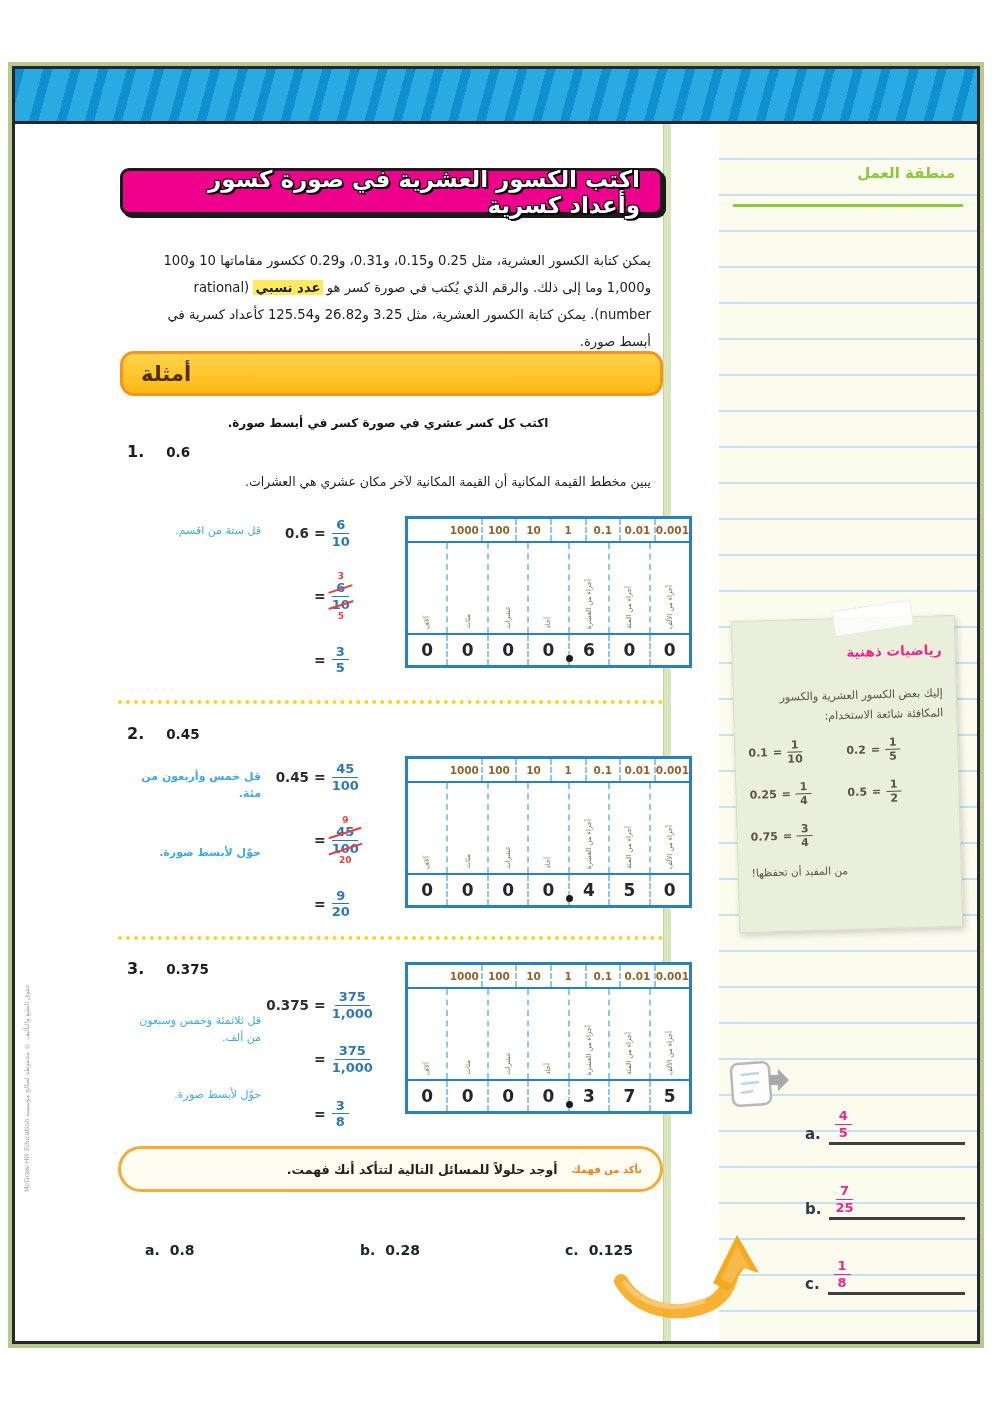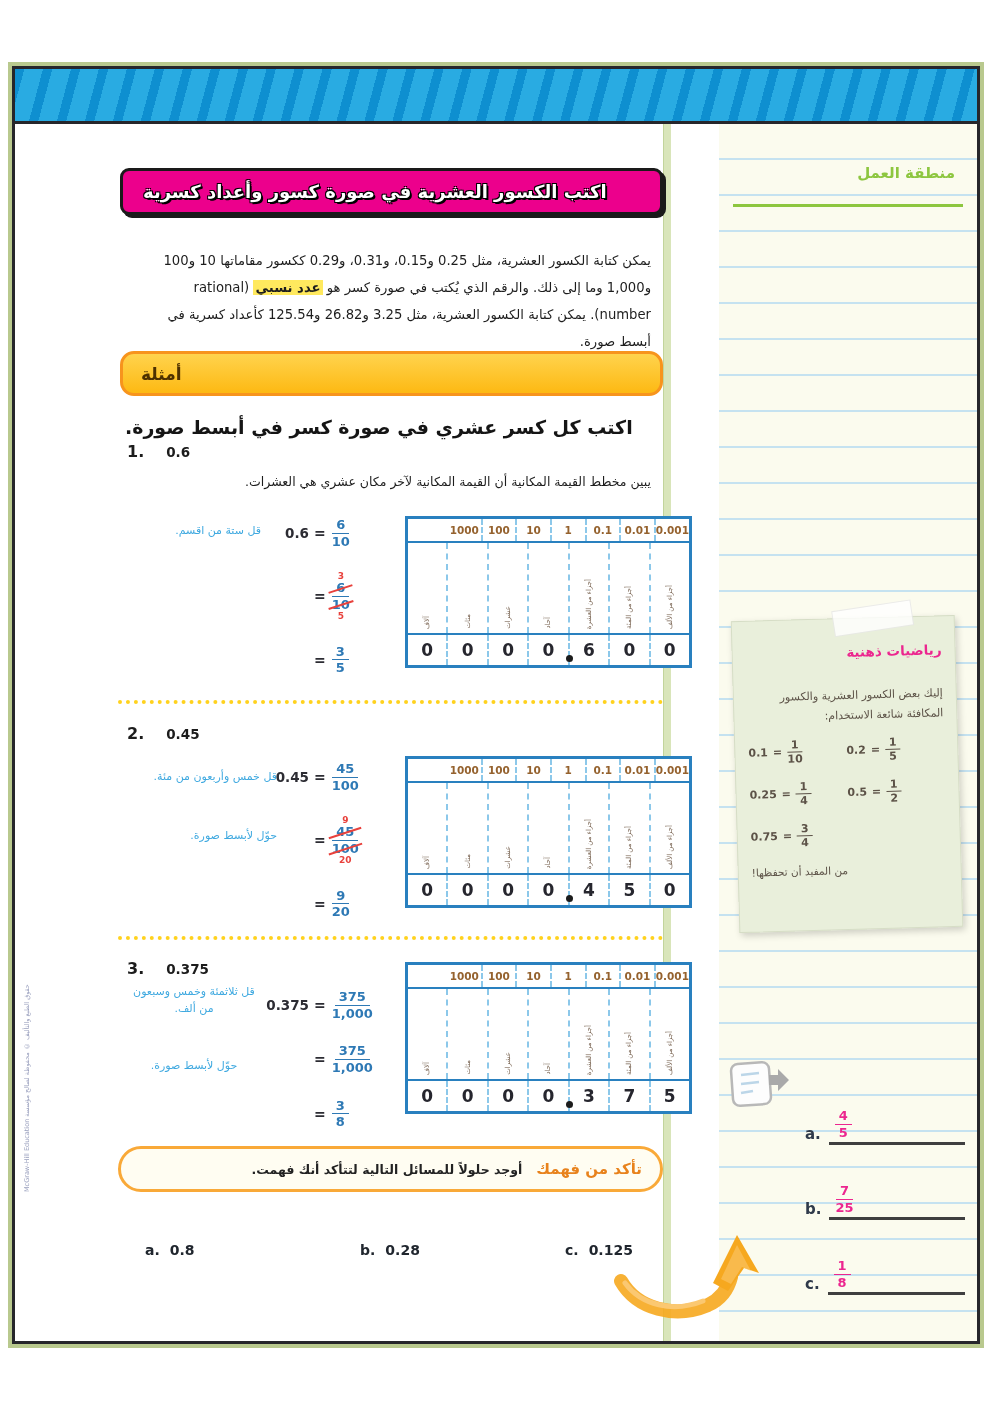--- a/index.html
+++ b/index.html
@@ -29,46 +29,46 @@
     margin-left:48px;
   }
   
   .title-banner{
     position:absolute;top:44px;left:105px;right:0;height:47px;box-sizing:border-box;
     background:#ec008c;border:3px solid #1a1a1a;border-radius:9px;
     box-shadow:3px 3px 0 #1a1a1a;display:flex;align-items:center;justify-content:flex-end;
     padding:0 20px;direction:rtl;
   }
   .title-banner span{
-    color:#ffffff;font-weight:bold;font-size:18px;
+    color:#ffffff;font-weight:bold;font-size:23px;
     text-shadow:1px 1px 0 #000,-1px 1px 0 #000,1px -1px 0 #000,-1px -1px 0 #000,2px 2px 0 #000;
   }
   .examples-banner{
     position:absolute;top:227px;left:105px;right:0;height:45px;box-sizing:border-box;
     background:linear-gradient(#ffd34d,#fdb913);border:3px solid #f7941d;border-radius:14px;
     display:flex;align-items:center;justify-content:flex-end;padding:0 18px;direction:rtl;
   }
-  .examples-banner span{color:#4d3000;font-weight:bold;font-size:17px;}
+  .examples-banner span{color:#4d3000;font-weight:bold;font-size:21px;}
   .check-banner{
     position:absolute;top:1022px;left:103px;right:0;height:46px;box-sizing:border-box;
     background:#fffdf2;border:3px solid #f9a938;border-radius:23px;
     display:flex;align-items:center;justify-content:flex-start;direction:rtl;
     padding:0 18px;gap:14px;
   }
-  .check-banner .check-label{color:#e8821c;font-weight:bold;font-size:15px;white-space:nowrap;}
+  .check-banner .check-label{color:#e8821c;font-weight:bold;font-size:10px;white-space:nowrap;}
   .check-banner .check-text{color:#222;font-weight:bold;font-size:12.5px;}
   
   .intro{
     position:absolute;top:110px;left:118px;right:12px;direction:rtl;text-align:right;
     font-size:13.2px;line-height:27px;color:#1d1d1d;
   }
   .hl{background:#ffe95e;font-weight:bold;padding:0 2px;}
   .instruction{
-    position:absolute;top:292px;right:12px;left:110px;direction:rtl;text-align:left;
-    font-weight:bold;font-size:19px;color:#151515;
+    position:absolute;top:292px;right:12px;left:110px;direction:rtl;text-align:center;
+    font-weight:bold;font-size:12px;color:#151515;
   }
   .ex-head{position:absolute;display:flex;align-items:baseline;gap:22px;color:#1c1c1c;}
   .ex-num{font-weight:bold;font-size:16px;}
   .ex-val{font-weight:bold;font-size:13.5px;}
   .ex-desc{
     position:absolute;top:350px;right:12px;left:108px;direction:rtl;text-align:right;
     font-size:12.5px;color:#1d1d1d;
   }
   .ex-row{position:absolute;left:0;right:0;}
   .ex-notes{position:absolute;width:134px;direction:rtl;text-align:right;color:#3fa9e0;
@@ -246,21 +246,21 @@
             </div>
         </div>
 
         <div class="dotted-sep" style="top:576px;"></div>
 
         <div class="ex-head" style="top:600px;left:112px;">
           <span class="ex-num">2.</span>
           <span class="ex-val">0.45</span>
         </div>
         <div class="ex-row" style="top:632px;height:180px;">
-          <div class="ex-notes" style="left:128px;top:12px;">
+          <div class="ex-notes" style="left:112px;top:12px;font-weight:bold;">
             <div class="note">قل خمس وأربعون من مئة.</div>
             <div class="note" style="margin-top:42px;">حوّل لأبسط صورة.</div>
           </div>
           <div class="ex-eqs" style="left:250px;top:6px;">
             <div class="eq-row">
               <span class="eq-lhs">0.45</span>
               <span class="eq-eq">=</span>
               <span class="frac">
                 <span class="fnum">45</span>
                 <span class="fden">100</span>
@@ -330,21 +330,21 @@
             </div>
         </div>
 
         <div class="dotted-sep" style="top:812px;"></div>
 
         <div class="ex-head" style="top:835px;left:112px;">
           <span class="ex-num">3.</span>
           <span class="ex-val">0.375</span>
         </div>
         <div class="ex-row" style="top:838px;height:300px;">
-          <div class="ex-notes" style="left:112px;top:21px;text-align:center;">
+          <div class="ex-notes" style="left:112px;top:50px;">
             <div class="note">قل ثلاثمئة وخمس وسبعون من ألف.</div>
             <div class="note" style="margin-top:40px;">حوّل لأبسط صورة.</div>
           </div>
           <div class="ex-eqs" style="left:250px;top:28px;">
             <div class="eq-row">
               <span class="eq-lhs">0.375</span>
               <span class="eq-eq">=</span>
               <span class="frac">
                 <span class="fnum">375</span>
                 <span class="fden">1,000</span>

